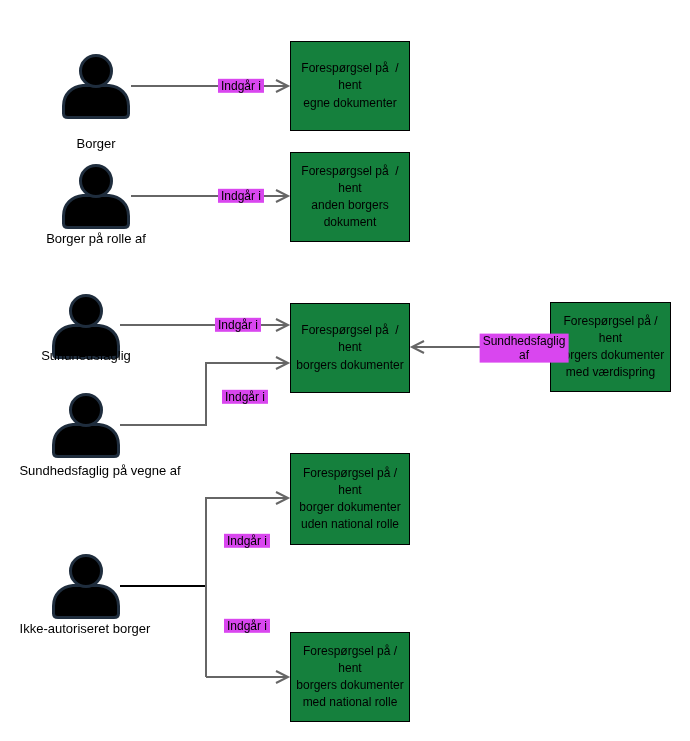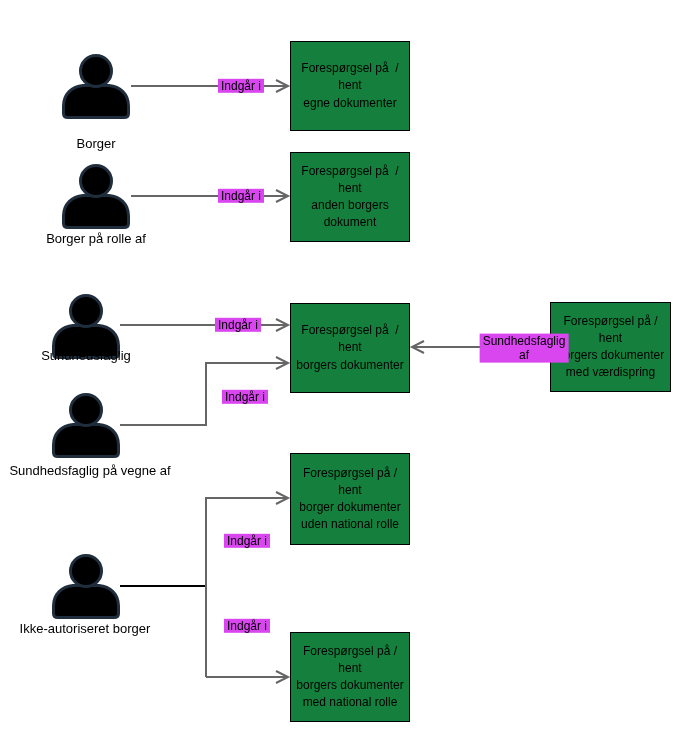--- a/index.html
+++ b/index.html
@@ -157,21 +157,21 @@
     </svg>
   </div>
   <div class="actor-label" style="left:86px; top:349px;">Sundhedsfaglig</div>
 
   <div class="actor" style="left:52px; top:391px;">
     <svg viewBox="0 0 68 67">
       <path d="M6,65.5 Q1.5,65.5 1.5,61.5 L1.5,54 C1.5,42 10,34.5 21,33.5 L47,33.5 C58,34.5 66.5,42 66.5,54 L66.5,61.5 Q66.5,65.5 62,65.5 Z" fill="#000000" stroke="#1f2d3d" stroke-width="3"></path>
       <circle cx="34" cy="19" r="15.5" fill="#000000" stroke="#1f2d3d" stroke-width="3"></circle>
     </svg>
   </div>
-  <div class="actor-label" style="left:90px; top:464px;">Sundhedsfaglig på vegne af</div>
+  <div class="actor-label" style="left:100px; top:464px;">Sundhedsfaglig på vegne af</div>
 
   <div class="actor" style="left:52px; top:552px;">
     <svg viewBox="0 0 68 67">
       <path d="M6,65.5 Q1.5,65.5 1.5,61.5 L1.5,54 C1.5,42 10,34.5 21,33.5 L47,33.5 C58,34.5 66.5,42 66.5,54 L66.5,61.5 Q66.5,65.5 62,65.5 Z" fill="#000000" stroke="#1f2d3d" stroke-width="3"></path>
       <circle cx="34" cy="19" r="15.5" fill="#000000" stroke="#1f2d3d" stroke-width="3"></circle>
     </svg>
   </div>
   <div class="actor-label" style="left:85px; top:622px;">Ikke-autoriseret borger</div>
 
   <div class="edge-label" style="left:201px; top:86px;">Indgår i</div>

